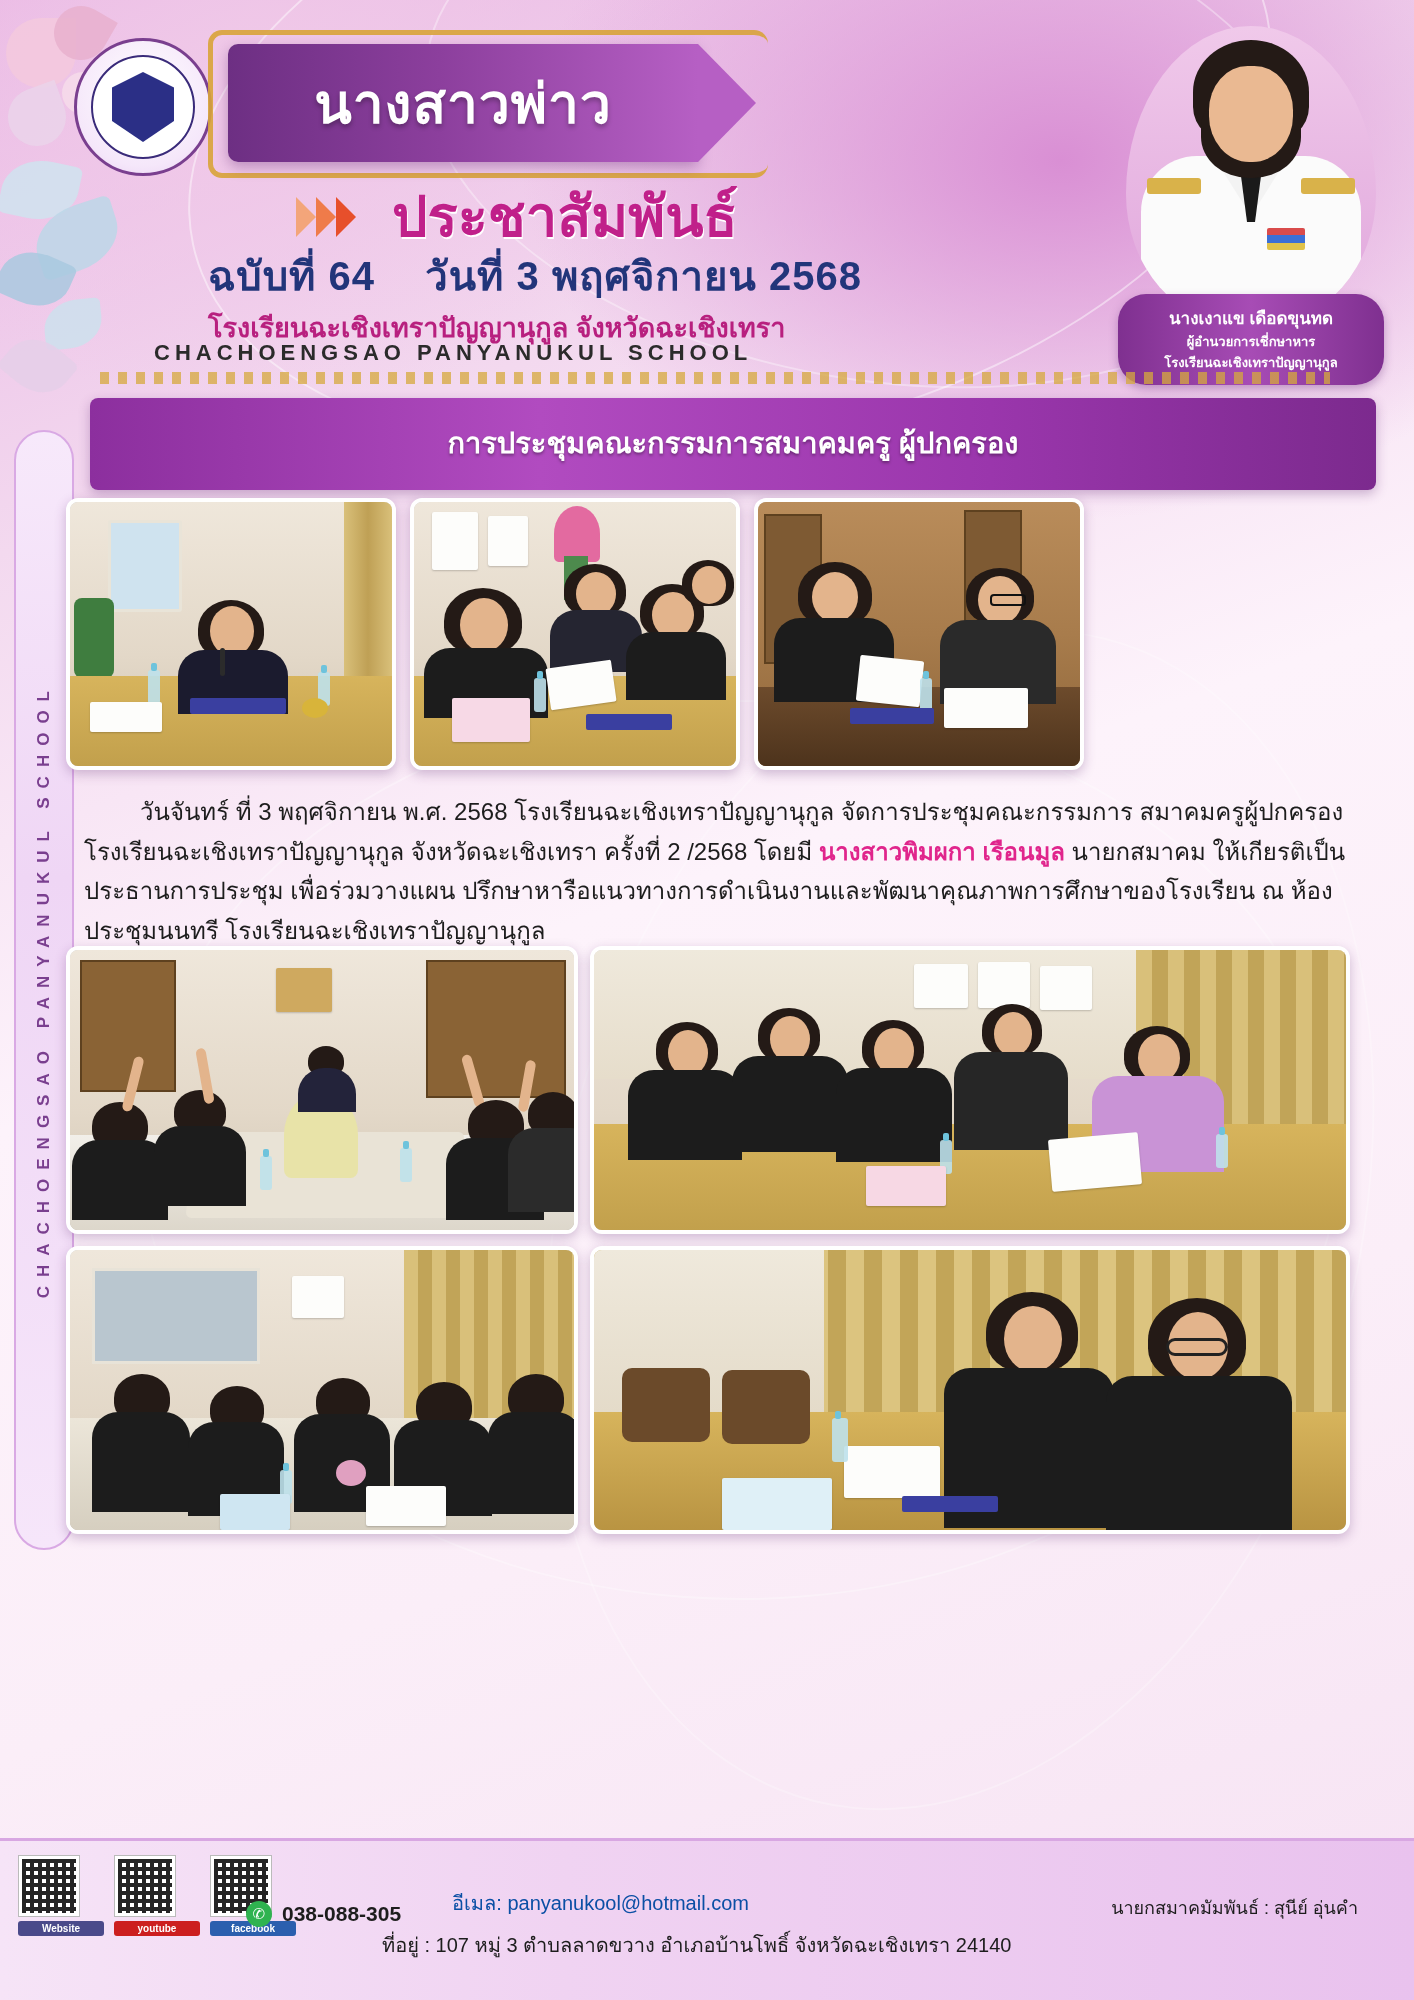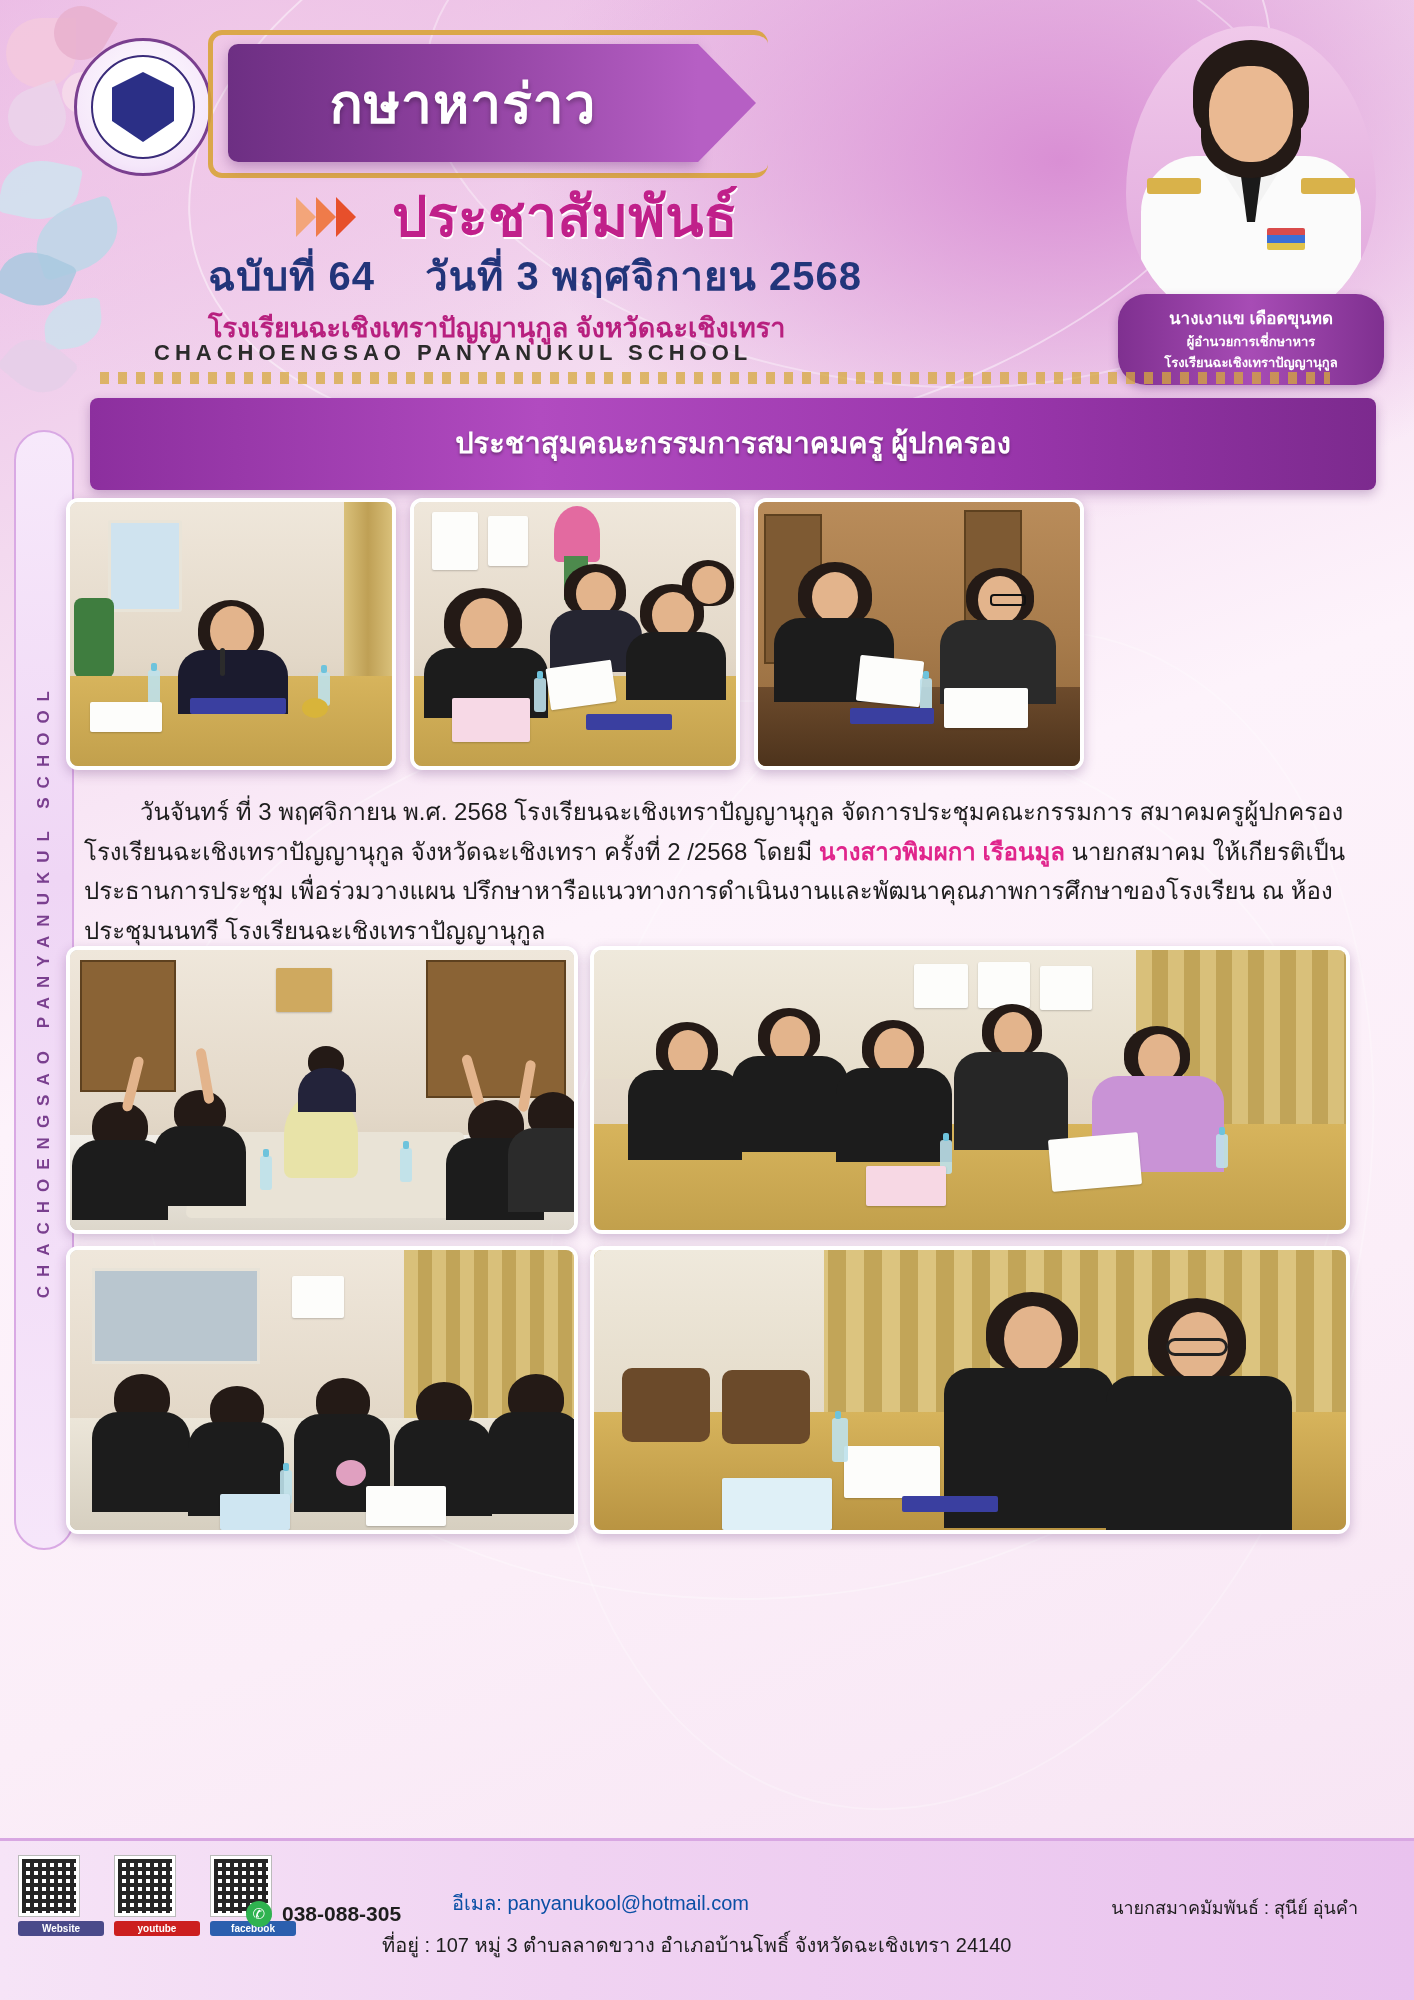--- a/index.html
+++ b/index.html
@@ -327,21 +327,21 @@
 
     <div class="logo-circle">
       <div class="logo-inner">
         <div class="logo-emblem"></div>
       </div>
     </div>
 
     <div class="gold-arc"></div>
 
     <div class="banner-ribbon">
-      <span class="btxt">กษาหาร่าว</span>
+      <span class="btxt">นางสาวพ่าว</span>
     </div>
 
     <div class="pr-row">
       <span class="chev">
           <i></i>
           <i></i>
           <i></i>
         </span>
       <span class="pr-title">ประชาสัมพันธ์</span>
     </div>
@@ -373,21 +373,21 @@
     <div class="director-name">
       <div class="n1">นางเงาแข  เดือดขุนทด</div>
       <div class="n2">ผู้อำนวยการเชี่กษาหาร</div>
       <div class="n3">โรงเรียนฉะเชิงเทราปัญญานุกูล</div>
     </div>
   </div>
 
   <div class="gold-divider"></div>
 
   <div class="title-banner">
-    <div>ประชาสุมคณะกรรมการสมาคมครู ผู้ปกครอง</div>
+    <div>การประชุมคณะกรรมการสมาคมครู ผู้ปกครอง</div>
   </div>
 
   <div class="left-ribbon">
     <span class="vtext">CHACHOENGSAO PANYANUKUL SCHOOL</span>
   </div>
 
   <div class="ph r1a">
     <div class="room-wall"></div>
     <div class="window" style="left:38px; top:18px; width:74px; height:92px;"></div>
     <div class="curtain" style="right:0; width:48px;"></div>

